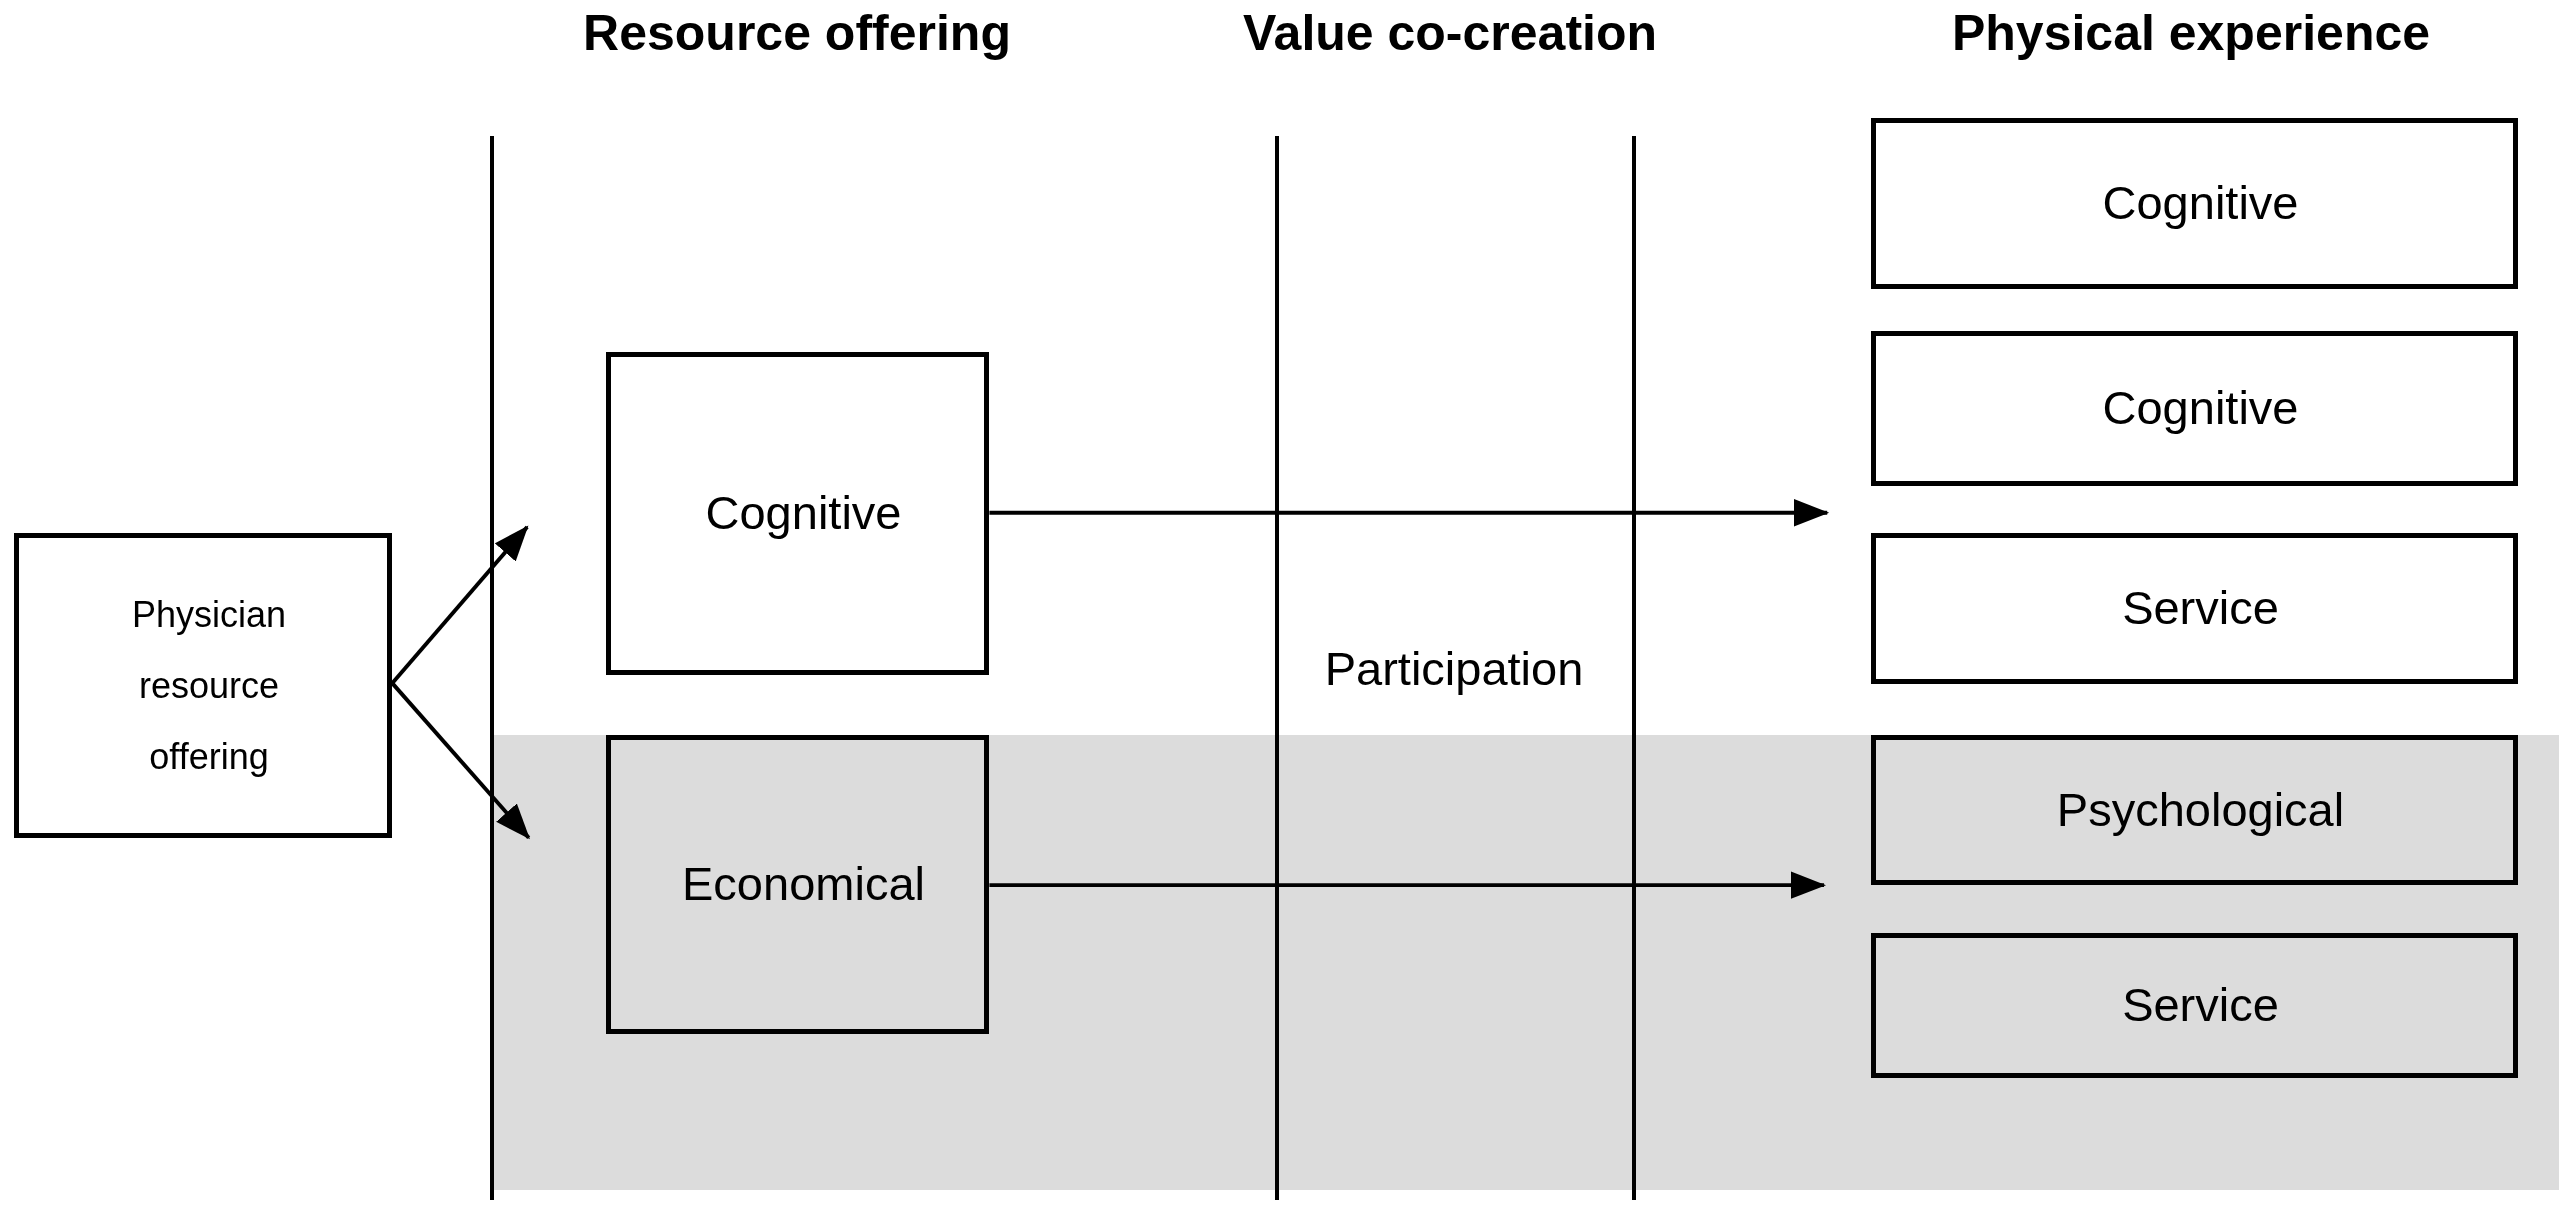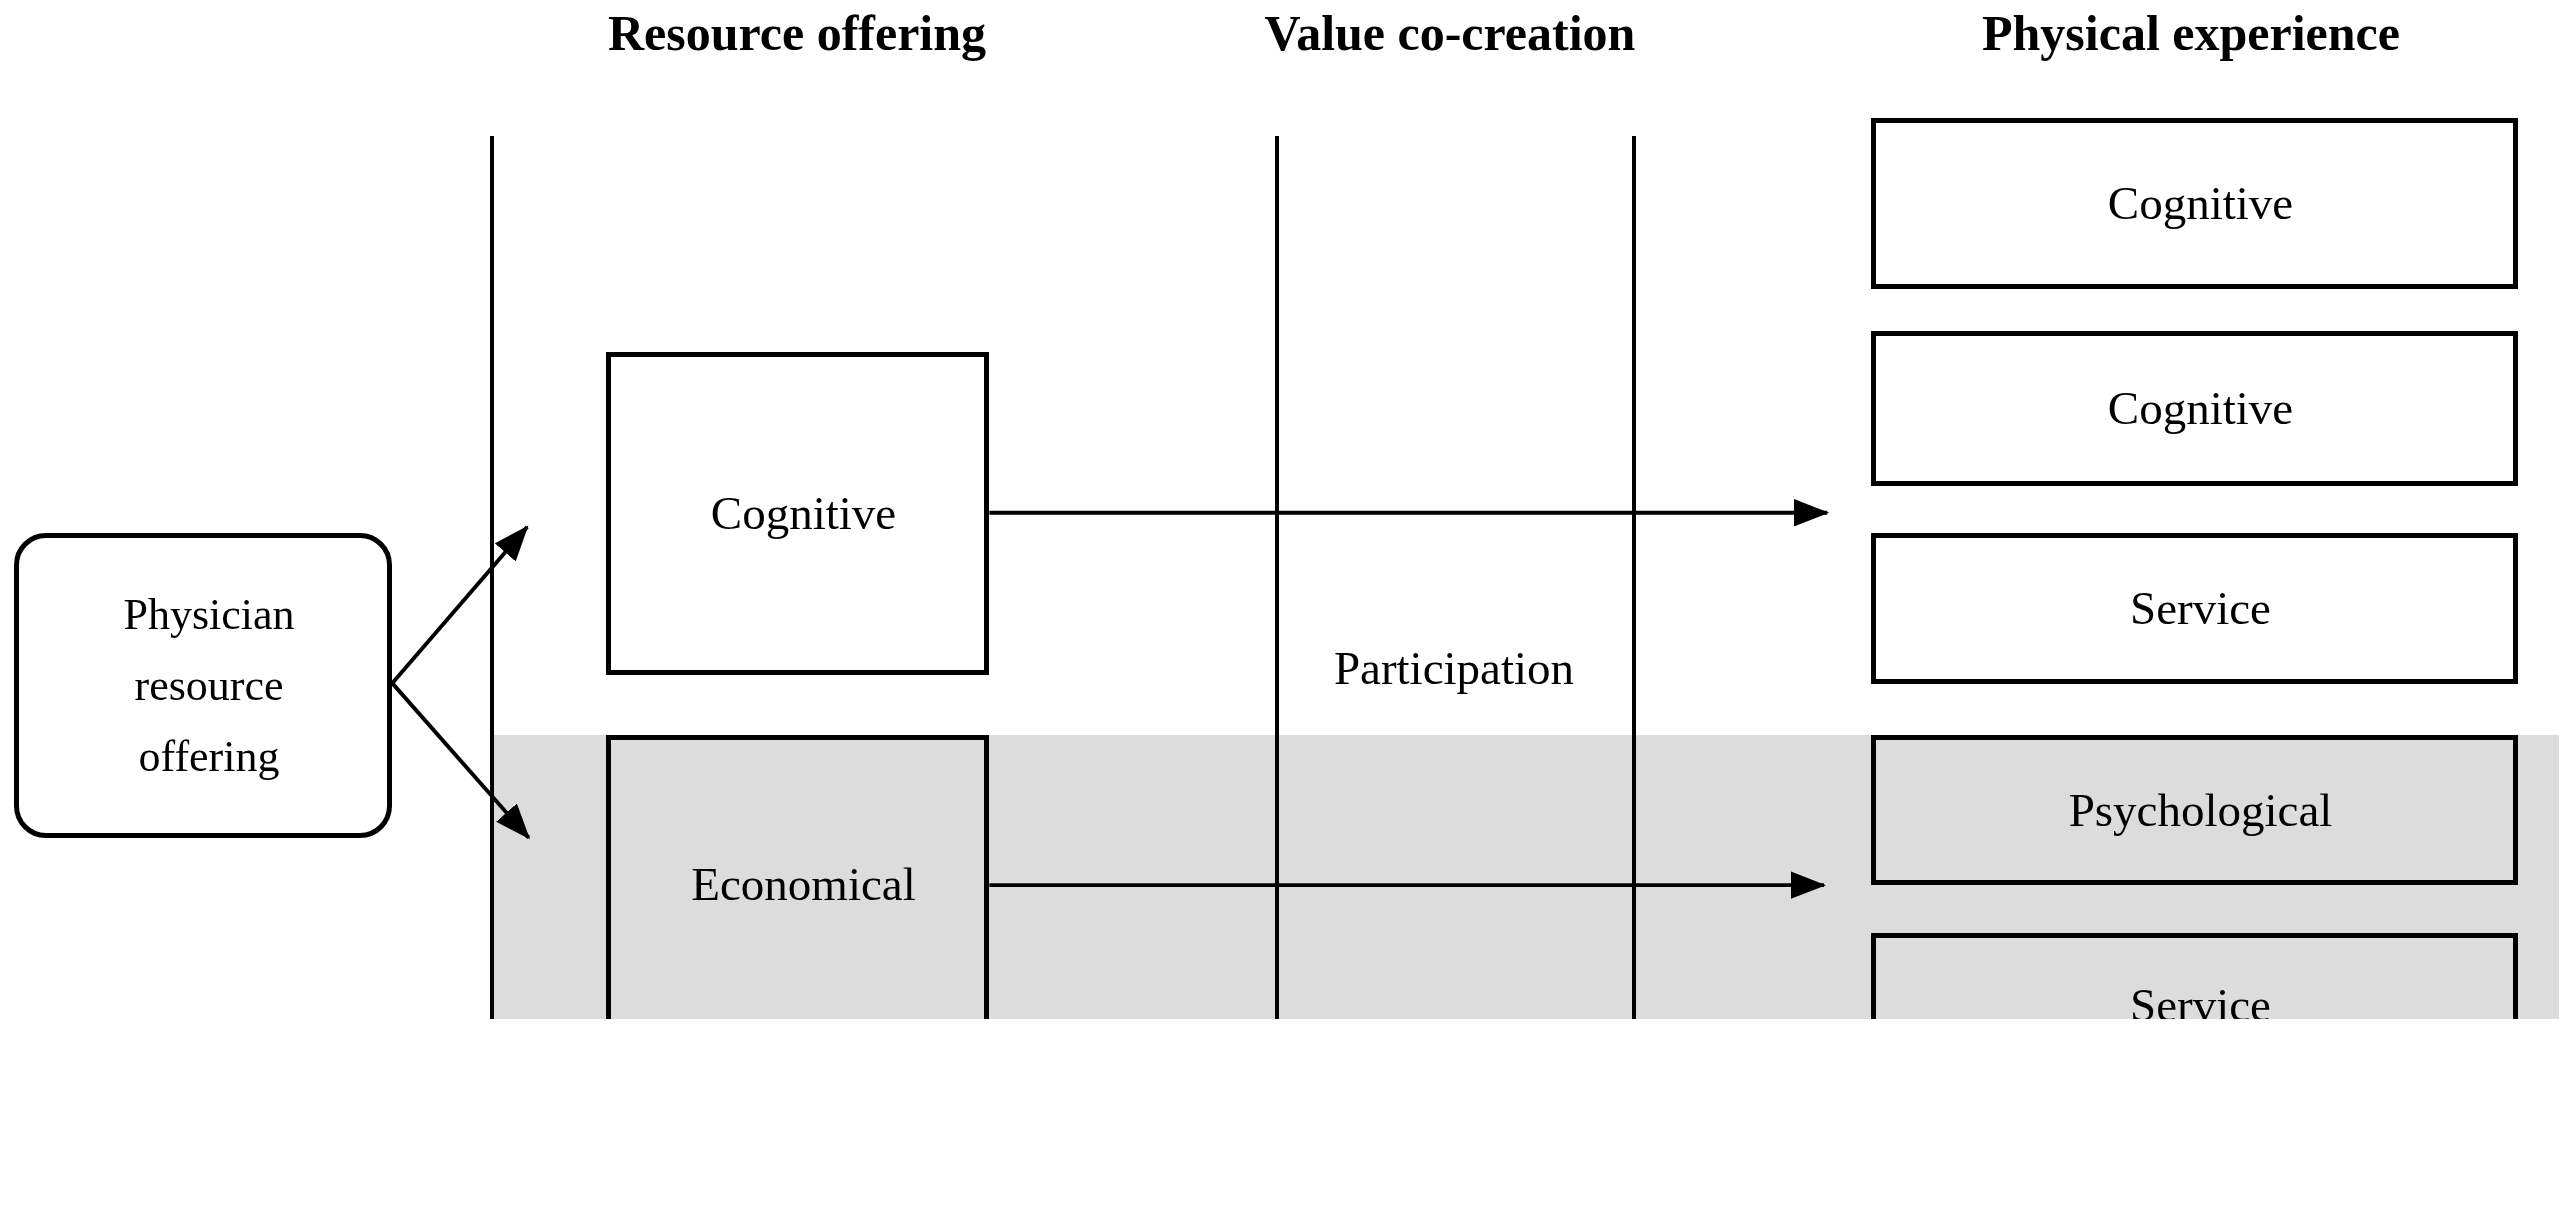--- a/index.html
+++ b/index.html
@@ -2,23 +2,23 @@
 <html style="--color-shaded-region: #DCDCDC; --color-line: #000000; --color-background: #FFFFFF; --color-text: #000000;font-size:12.6px"><head>
 <meta charset="utf-8">
 <style>
   html, body {
     margin: 0;
     padding: 0;
   }
   .canvas {
     position: relative;
     width: 2576px;
-    height: 1019px;
+    height: 1207px;
     background: var(--color-background, #ffffff);
-    font-family: Liberation Serif, serif;
+    font-family: Liberation Sans, sans-serif;
     color: var(--color-text, #000000);
     overflow: hidden;
   }
   .col-header {
     position: absolute;
     top: 6.3px;
     transform: translateX(-50%);
     font-size: 50px;
     font-weight: bold;
     white-space: nowrap;
@@ -52,23 +52,22 @@
     text-align: center;
     font-size: 47px;
     line-height: 1.25;
     background: transparent;
     padding-left: 12px;
   }
   .box.filled { background: var(--color-background, #ffffff); }
   .box.shaded { background: var(--color-shaded-region, #DCDCDC); }
   .source-box {
     left: 14px; top: 533px; width: 378px; height: 305px;
-    font-size: 44px; line-height: 71px;
+    font-size: 36px; line-height: 71px;
     background: var(--color-background, #ffffff);
-    border-radius: 32px;
   }
   .source-box .line { display: block; }
   .res-box-cognitive { left: 606px; top: 352px; width: 383px; height: 323px; }
   .res-box-affective { left: 606px; top: 735px; width: 383px; height: 299px; }
   .exp-box { left: 1871px; width: 647px; }
   .exp-box-0 { top: 118px;  height: 171px; }
   .exp-box-1 { top: 331px;  height: 155px; }
   .exp-box-2 { top: 533px;  height: 151px; }
   .exp-box-3 { top: 735px;  height: 150px; }
   .exp-box-4 { top: 933px; height: 145px; }

